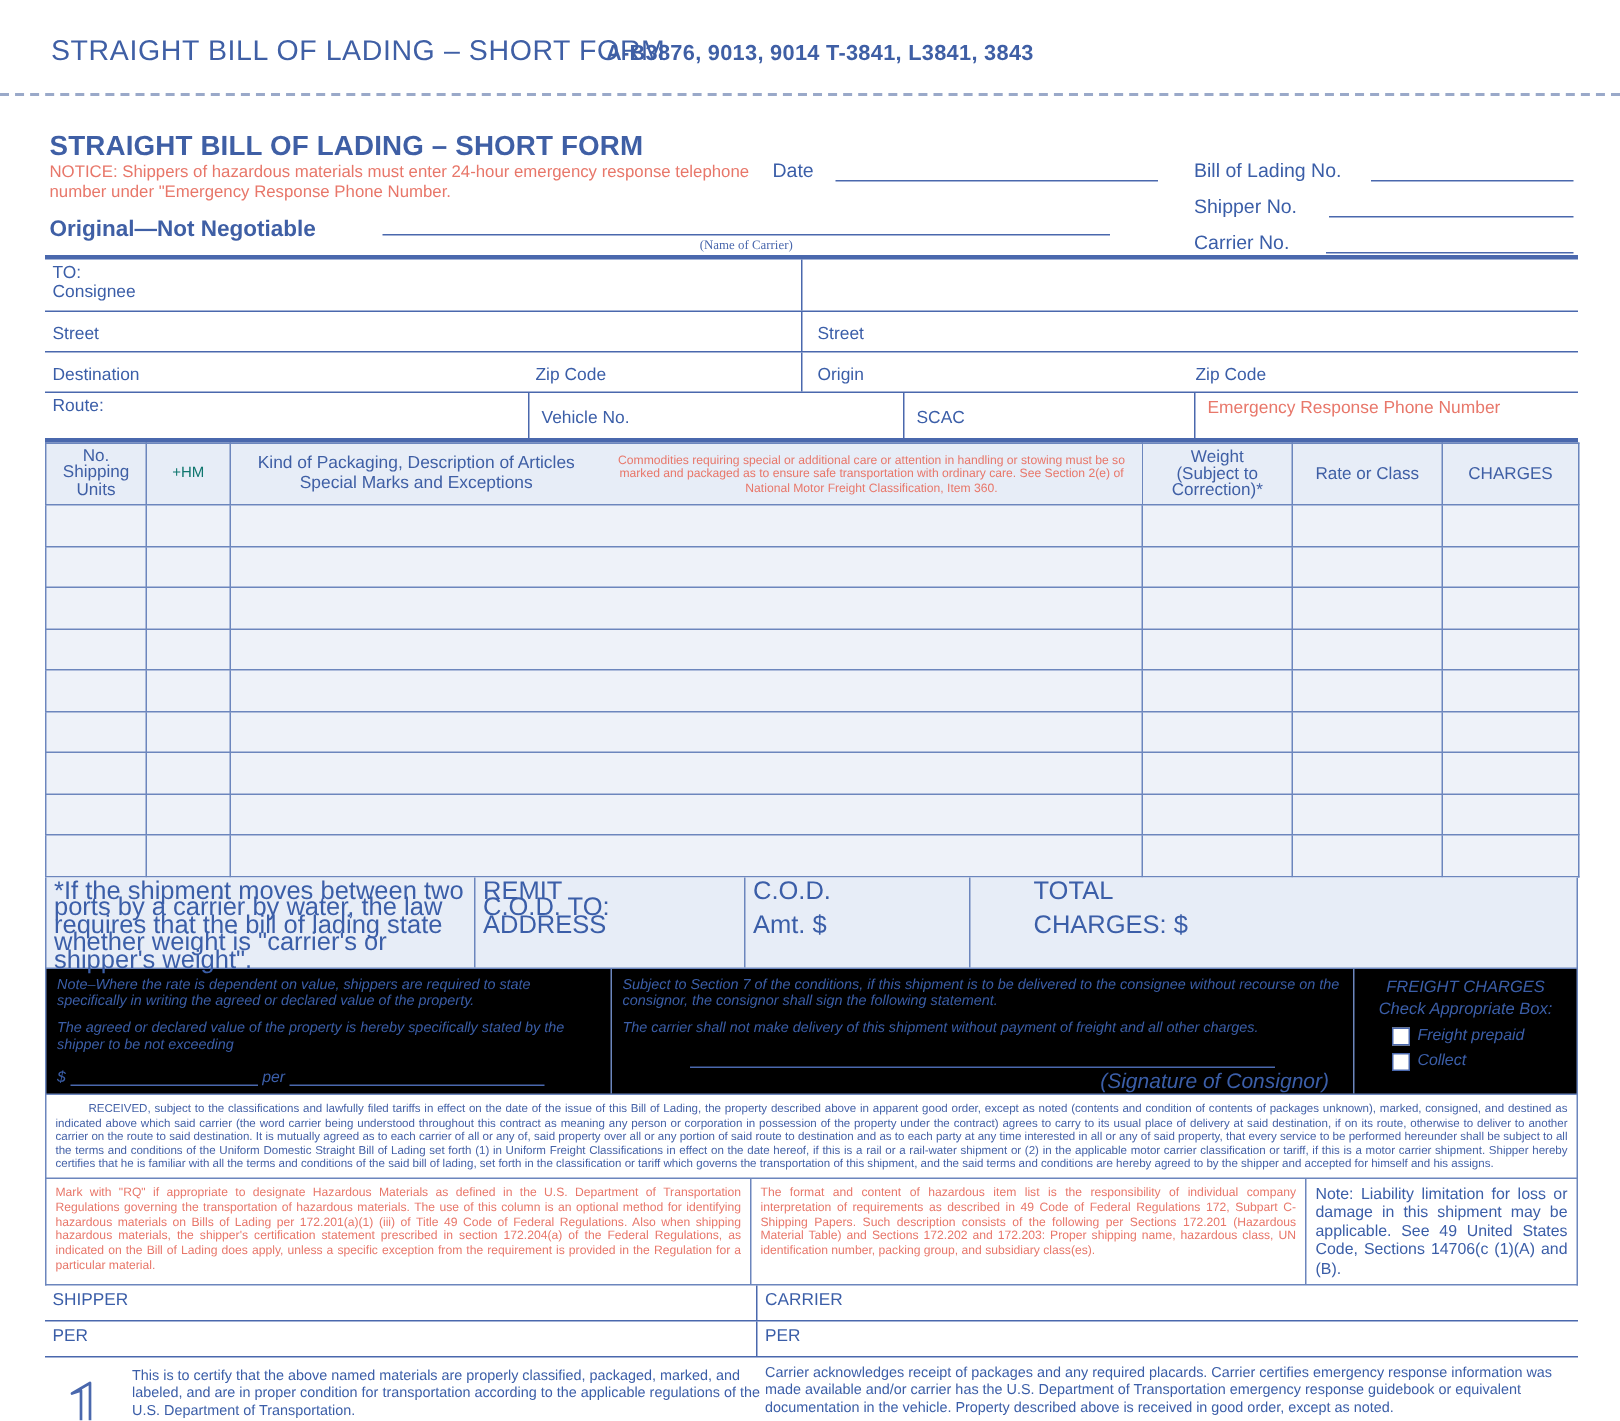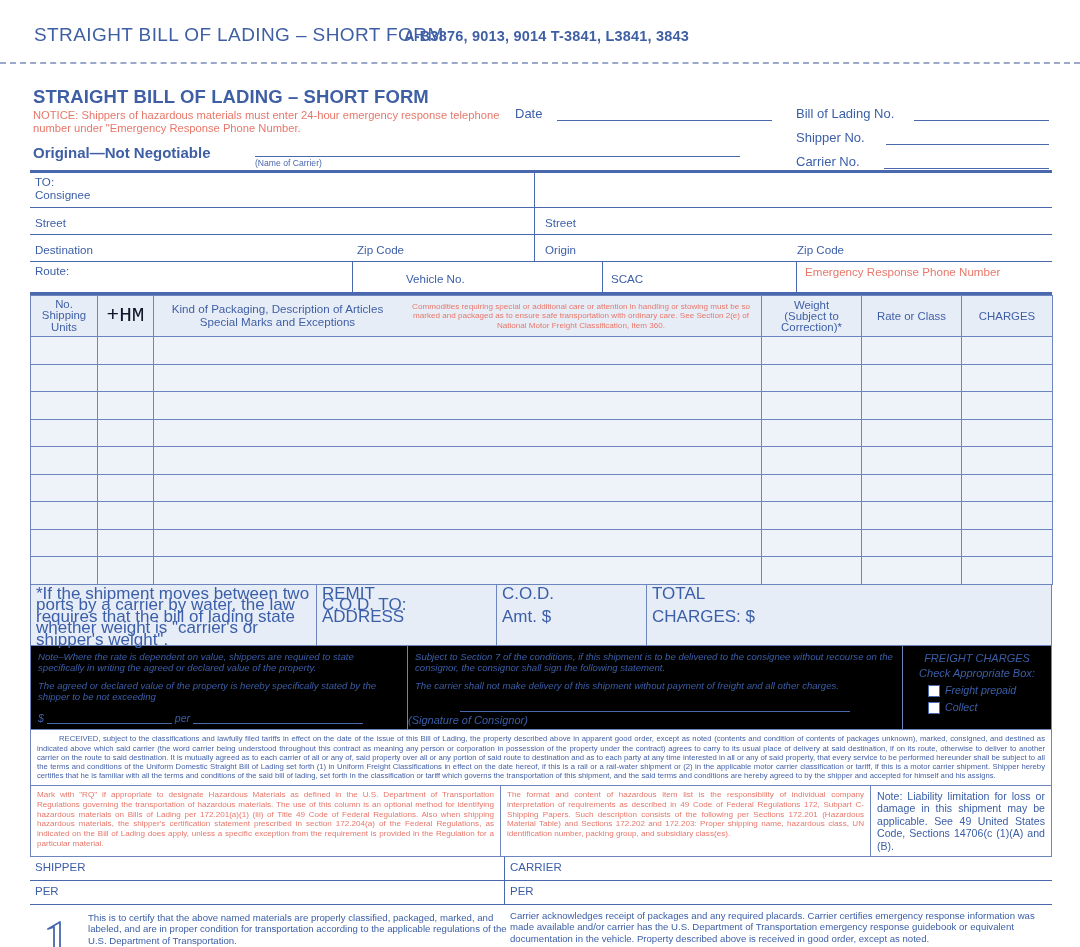--- a/index.html
+++ b/index.html
@@ -39,22 +39,22 @@
     position:absolute;left:3px;top:25px;width:470px;
     font-size:11.2px;line-height:12.6px;color:#e8776a;
   }
   .hdr .orig{
     position:absolute;left:3px;top:60px;font-size:15px;font-weight:700;color:#3f5fa5;
   }
   .carrierline{
     position:absolute;left:225px;top:72px;width:485px;border-bottom:1.6px solid #4a68ad;
   }
   .carriercap{
-    position:absolute;left:225px;top:74px;width:485px;text-align:left;
-    font-size:8.6px;color:#4a68ad;
+    position:absolute;left:225px;top:74px;width:485px;text-align:center;
+    font-size:8.6px;color:#4a68ad;font-family:Liberation Serif, serif;
   }
   .datelbl{position:absolute;left:485px;top:22px;font-size:13px;}
   .dateline{position:absolute;left:527px;top:36px;width:215px;border-bottom:1.6px solid #4a68ad;}
   .rlbl{position:absolute;font-size:13px;white-space:nowrap;}
   .rline{position:absolute;border-bottom:1.6px solid #4a68ad;}
 
   
   .thickrule{height:3px;background:#4a68ad;}
 
   
@@ -71,50 +71,50 @@
   
   table.main{border-collapse:collapse;width:1022px;table-layout:fixed;}
   table.main th,table.main td{
     border:1.5px solid #6c86bd;padding:0;margin:0;
     background:#eef2f9;
   }
   table.main thead th{
     background:#e7edf7;height:40px;vertical-align:middle;text-align:center;
     font-size:11.4px;font-weight:400;line-height:12.2px;color:#3f5fa5;
   }
-  table.main thead th.hm{font-size:21px;color:#0f172a;font-weight:400;font-family:Liberation Mono, monospace;}
+  table.main thead th.hm{font-size:10px;color:#0f766e;font-weight:400;}
   table.main thead th.desc{position:relative;text-align:left;}
   .descwrap{display:flex;align-items:center;height:100%;}
   .desctxt{width:247px;text-align:center;font-size:11.6px;line-height:12.6px;flex:none;}
   .descred{flex:1;font-size:8.1px;line-height:9.3px;color:#e8776a;text-align:center;padding:0 4px;}
   table.main tbody td{height:26.5px;background:#eef2f9;}
 
   
   .codband{display:flex;width:1022px;border-left:1.5px solid #6c86bd;border-right:1.5px solid #6c86bd;border-bottom:1.5px solid #6c86bd;box-sizing:border-box;background:#e7edf7;}
   .codband > div{border-right:1.5px solid #6c86bd;box-sizing:border-box;padding:3px 5px 0 5px;font-size:17px;line-height:11.6px;min-height:40px;}
-  .codband > div:last-child{border-right:none;}
+  .codband > div:last-child{border-right:none;margin-left:37px;}
   .cb1{width:286px;font-size:9.4px;line-height:10.6px;}
   .cb2{width:180px;}
   .cb3{width:150px;}
   .cb4{width:170px;position:relative;}
   .cb5{flex:1;}
   .chk{display:inline-block;width:9px;height:9px;border:1.4px solid #4a68ad;background:#fff;vertical-align:-1px;margin-left:2px;}
 
   
   .noteband{display:flex;width:1022px;border:1.5px solid #6c86bd;border-top:none;box-sizing:border-box;background:#000000;font-style:italic;}
   .noteband > div{border-right:1.5px solid #6c86bd;box-sizing:border-box;padding:5px 7px;}
   .noteband > div:last-child{border-right:none;}
   .nb1{width:377px;font-size:9.6px;line-height:11px;position:relative;}
   .nb2{width:495px;font-size:9.6px;line-height:11px;position:relative;}
   .nb3{flex:1;font-size:11px;line-height:15px;text-align:center;padding-top:4px;}
   .nb1 p,.nb2 p{margin:0 0 7px 0;}
   .dolline{display:flex;align-items:flex-end;gap:3px;margin-top:10px;font-size:10.5px;}
   .dolline .ln{border-bottom:1.4px solid #4a68ad;height:11px;}
   .signline{position:absolute;left:50%;transform:translateX(-50%);bottom:17px;width:390px;border-bottom:1.6px solid #4a68ad;}
-  .signcap{position:absolute;left:0;right:0;bottom:3px;text-align:left;font-size:11px;}
+  .signcap{position:absolute;left:0;right:16px;bottom:3px;text-align:right;font-size:14px;}
   .fcbox{display:flex;align-items:center;gap:5px;justify-content:flex-start;padding-left:18px;font-size:10.6px;margin-top:2px;}
   .fcbox .cb{width:10px;height:10px;border:1.5px solid #4a68ad;background:#fff;}
 
   
   .legal{
     width:1022px;box-sizing:border-box;border:1.5px solid #6c86bd;border-top:none;
     padding:4px 6px 5px 6px;font-size:7.7px;line-height:9.1px;text-align:justify;
     color:#4562a8;background:#fff;
   }
   .legal .ind{text-indent:22px;}
@@ -210,21 +210,21 @@
         <div class="cell" style="left:762px;width:258px;top:6px;">
           <span>Zip Code</span>
         </div>
       </div>
 
       <div class="row r4">
         <div class="cell" style="left:0;width:318px;top:0;">
           <span>Route:</span>
         </div>
         <div class="vdiv" style="left:322px;"></div>
-        <div class="cell" style="left:326px;width:246px;top:8px;margin-left:45px;">
+        <div class="cell" style="left:326px;width:246px;top:8px;">
           <span>Vehicle No.</span>
         </div>
         <div class="vdiv" style="left:572px;"></div>
         <div class="cell" style="left:576px;width:190px;top:8px;">
           <span>SCAC</span>
         </div>
         <div class="vdiv" style="left:766px;"></div>
         <div class="cell red" style="left:770px;width:250px;top:2px;line-height:12px;">
           <span>Emergency Response Phone Number</span>
         </div>

